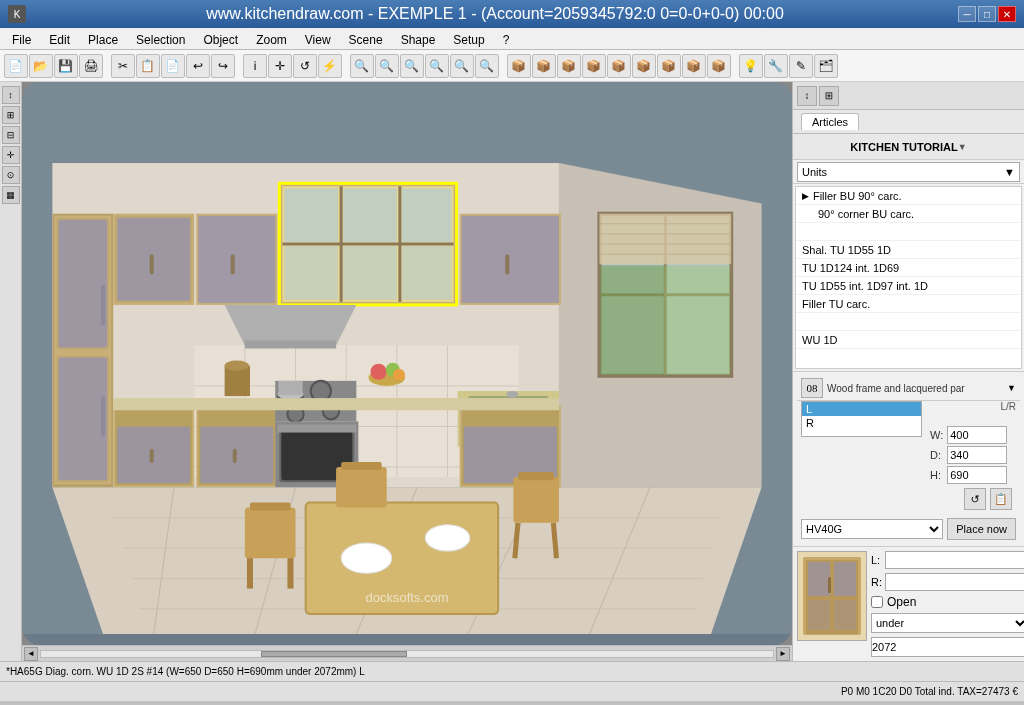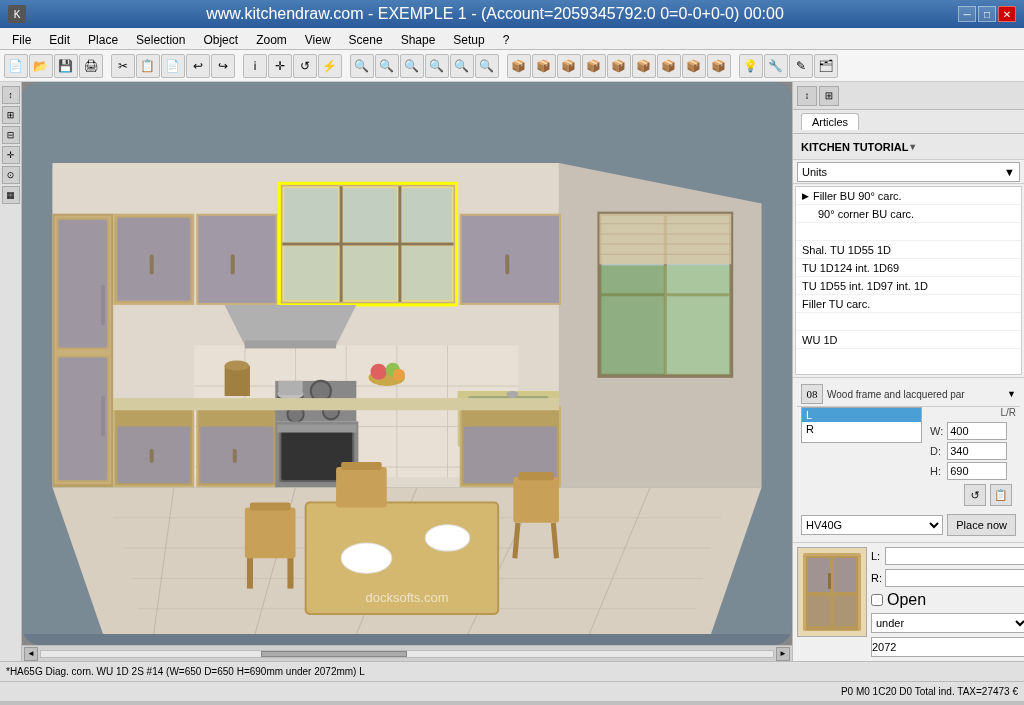--- a/index.html
+++ b/index.html
@@ -105,21 +105,21 @@
     }
     .tab-btn {
       padding: 2px 10px; background: white; border: 1px solid #bbb;
       border-bottom: none; font-size: 11px; cursor: pointer;
       border-radius: 3px 3px 0 0; margin-right: 4px;
     }
 
     
     #kt-header {
       height: 26px; background: #e8e8e8; border-bottom: 1px solid #ccc;
-      display: flex; align-items: center; justify-content: flex-start; padding: 0 8px;
+      display: flex; align-items: center; justify-content: center; padding: 0 8px;
       font-weight: bold; font-size: 11px;
     }
     .dropdown-arrow { font-size: 9px; color: #555; }
 
     
     #units-row {
       height: 24px; background: #f0f0f0; border-bottom: 1px solid #ccc;
       display: flex; align-items: center; padding: 0 4px;
     }
     .select-box {
@@ -185,21 +185,21 @@
       display: flex; align-items: center; justify-content: center;
     }
     #preview-controls { flex: 1; display: flex; flex-direction: column; gap: 4px; }
 
     .lr-input-row { display: flex; align-items: center; gap: 2px; }
     .lr-label { font-size: 11px; min-width: 12px; }
     .lr-input { height: 18px; flex: 1; border: 1px solid #aaa; background: white; font-size: 11px; }
 
     .open-row { display: flex; align-items: center; gap: 4px; }
     .open-check { width: 12px; height: 12px; }
-    .open-label { font-size: 16px; text-align: right; }
+    .open-label { font-size: 12px; text-align: right; }
 
     .under-select { height: 20px; background: white; border: 1px solid #aaa; font-size: 11px; width: 100%; }
     .year-input { height: 20px; background: white; border: 1px solid #aaa; font-size: 11px; width: 100%; }
 
     
     #statusbar1 {
       height: 20px; background: #e0e0e0; border-top: 1px solid #bbb;
       display: flex; align-items: center; padding: 0 6px; font-size: 10px;
     }
     #statusbar2 {
@@ -525,21 +525,21 @@
       </div>
 
       <div id="lr-panel">
         <div id="lr-left">
           <div class="lr-list">
             <div class="lr-item sel">L</div>
             <div class="lr-item">R</div>
           </div>
         </div>
         <div id="lr-right">
-          <div style="text-align:right;font-size:10px;color:#555;margin-bottom:2px;">L/R</div>
+          <div style="text-align:right;font-size:10px;color:#555;margin-bottom:12px;">L/R</div>
           <div class="wdh-grid">
             <span class="wdh-label">W:</span>
             <input class="wdh-input" type="text" value="400" style="">
             <span class="wdh-label">D:</span>
             <input class="wdh-input" type="text" value="340" style="">
             <span class="wdh-label">H:</span>
             <input class="wdh-input" type="text" value="690" style="">
           </div>
           <div class="action-row">
             <div class="icon-btn">↺</div>

